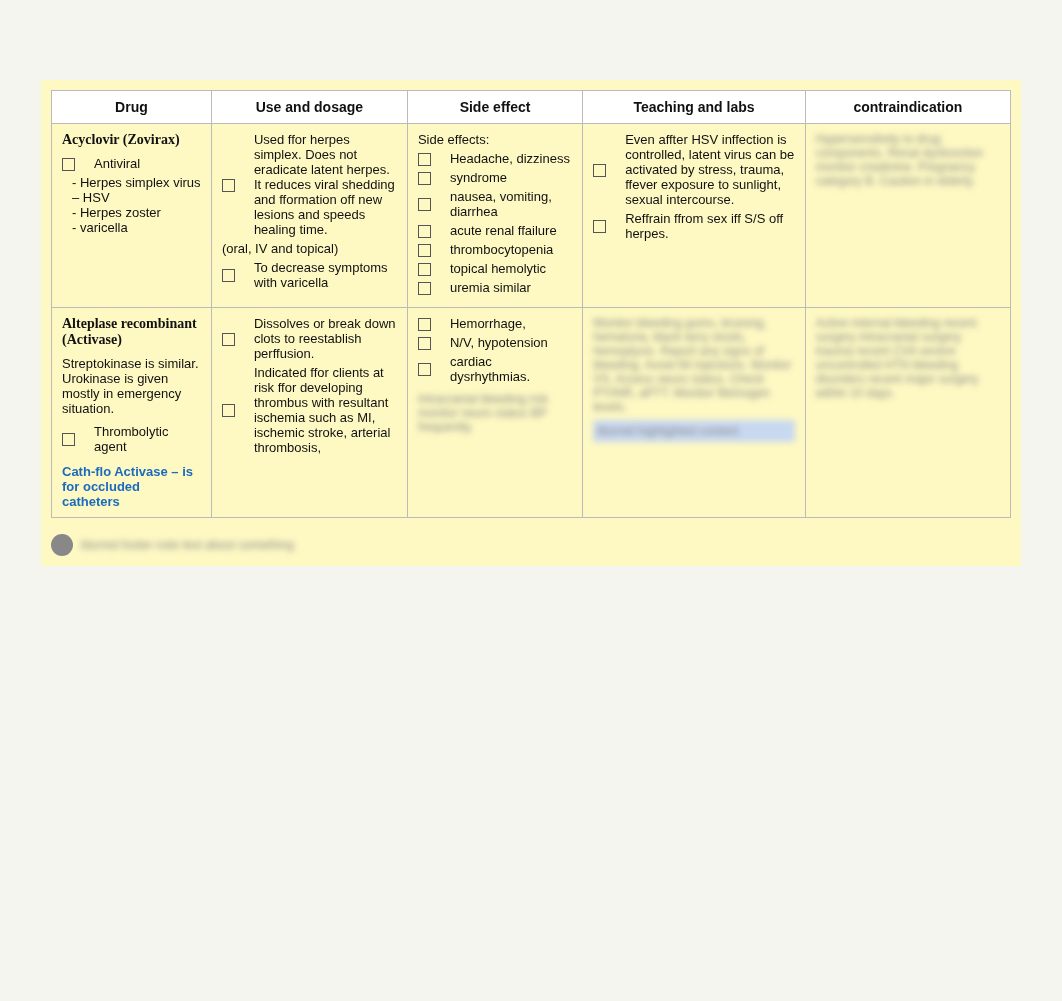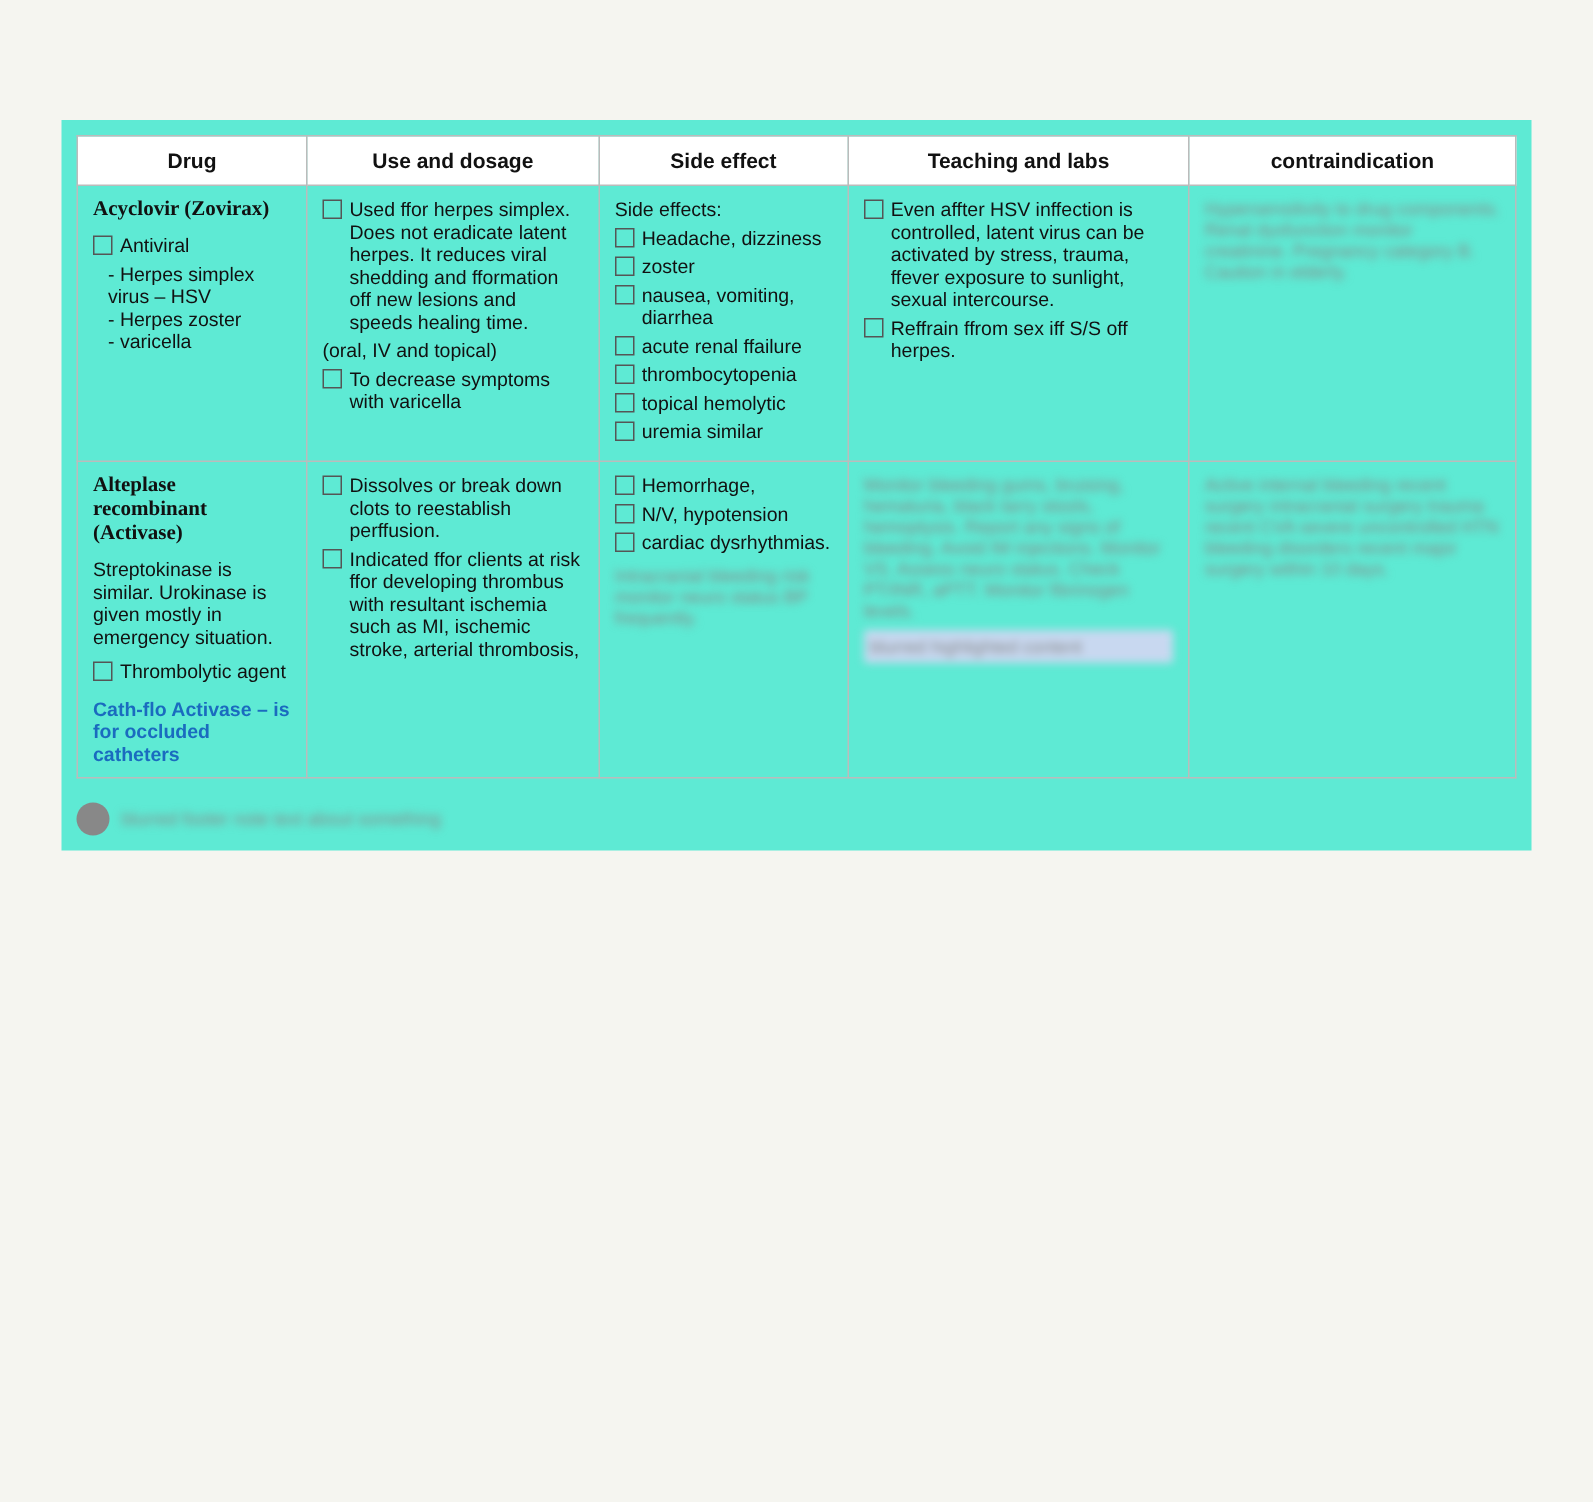--- a/index.html
+++ b/index.html
@@ -4,21 +4,21 @@
   <style>
     * { box-sizing: border-box; margin: 0; padding: 0; }
     body {
       font-family: Arial, sans-serif;
       font-size: 13px;
       background: #f5f5f0;
       color: #111;
       padding: 20px;
     }
     .page-wrapper {
-      background: #5eead4;
+      background: #fef9c3;
       max-width: 980px;
       margin: 60px auto 0;
       padding: 10px;
     }
     table {
       width: 100%;
       border-collapse: collapse;
       border: 1px solid #ccc;
     }
     th, td {
@@ -35,23 +35,23 @@
       font-weight: bold;
       font-size: 14px;
       font-family: Liberation Serif, serif;
     }
     .blue-text {
       color: #1a6bbf;
       font-weight: bold;
     }
     .checkbox-item {
       display: flex;
-      align-items: flex-start;
+      align-items: center;
       margin-bottom: 4px;
-      gap: 5px;
+      gap: 19px;
     }
     .checkbox {
       display: inline-block;
       width: 13px;
       height: 13px;
       border: 1.5px solid #555;
       flex-shrink: 0;
       margin-top: 1px;
     }
     ul.dash-list {
@@ -128,21 +128,21 @@
         </td>
 
         <td>
           <div style="margin-bottom:4px;">Side effects:</div>
           <div class="checkbox-item">
             <span class="checkbox"></span>
             <span>Headache, dizziness</span>
           </div>
           <div class="checkbox-item">
             <span class="checkbox"></span>
-            <span>zoster</span>
+            <span>syndrome</span>
           </div>
           <div class="checkbox-item">
             <span class="checkbox"></span>
             <span>nausea, vomiting, diarrhea</span>
           </div>
           <div class="checkbox-item">
             <span class="checkbox"></span>
             <span>acute renal ffailure</span>
           </div>
           <div class="checkbox-item">

